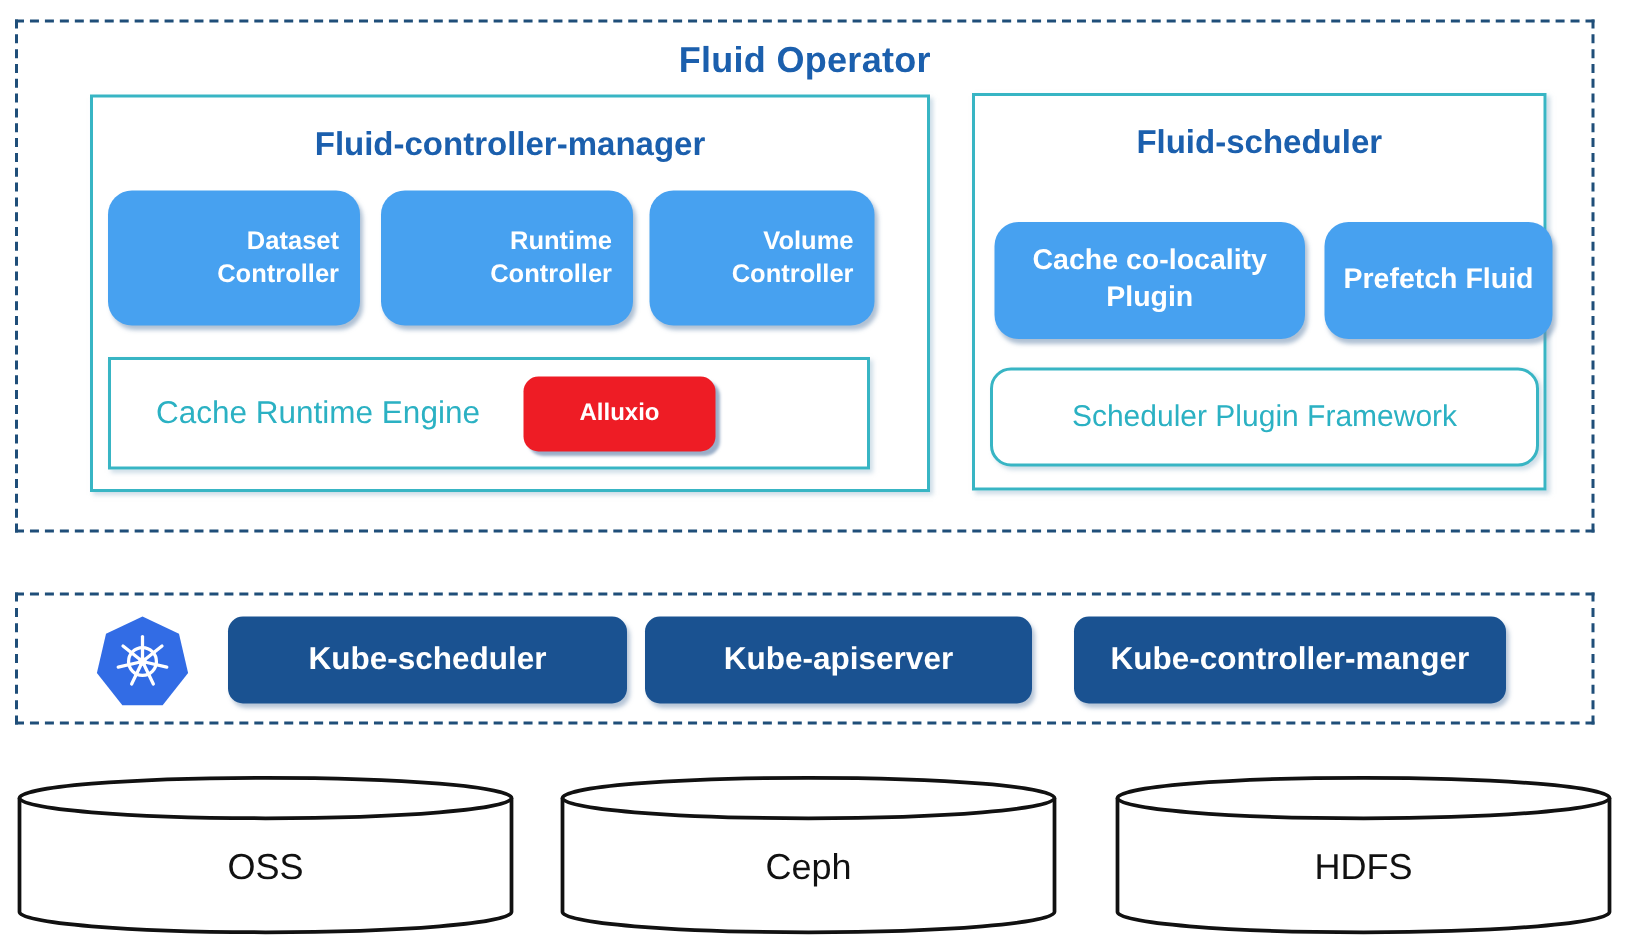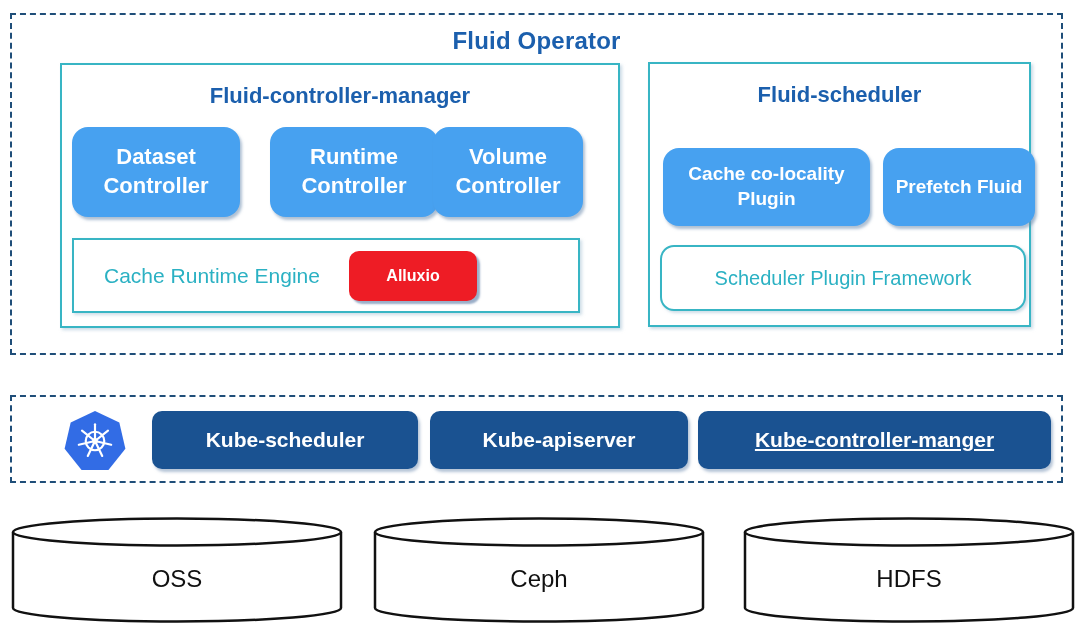--- a/index.html
+++ b/index.html
@@ -43,23 +43,23 @@
   
   .blue-btn {
     position: absolute;
     background: #47a1f0;
     border-radius: 16px;
     color: #ffffff; font-weight: 700;
     display: flex; align-items: center; justify-content: center; text-align: center;
     box-shadow: 2px 3px 3px rgba(110,140,175,0.55);
     line-height: 1.3;
   }
-  .ctrl-btn { top: 62px; width: 168px; height: 90px; font-size: 22px; padding: 0 14px; }
+  .ctrl-btn { top: 62px; width: 168px; height: 90px; font-size: 17px; padding: 0 14px; text-align: right; }
   .ctrl-1 { left: 10px; }
-  .ctrl-2 { left: 208px; }
+  .ctrl-2 { left: 192px; }
   .ctrl-3 { left: 371px; width: 150px; }
   .plugin-btn { top: 84px; height: 78px; font-size: 19px; padding: 0 10px; }
   .plugin-1 { left: 13px; width: 207px; }
   .plugin-2 { left: 233px; width: 152px; }
 
   
   .cache-box {
     position: absolute; left: 10px; top: 173px; width: 508px; height: 75px;
     border: 2px solid #38b5c4; background: #fff;
     box-shadow: 2px 2px 3px rgba(160,190,210,0.5);
@@ -94,21 +94,21 @@
   .k8s-logo { position: absolute; left: 46px; top: 12px; width: 74px; height: 64px; }
   .kube-btn {
     position: absolute; top: 14px; height: 58px;
     background: #1a5291; border-radius: 10px;
     color: #fff; font-size: 21px; font-weight: 600;
     display: flex; align-items: center; justify-content: center;
     box-shadow: 2px 3px 3px rgba(110,140,175,0.5);
   }
   .kube-1 { left: 140px; width: 266px; }
   .kube-2 { left: 418px; width: 258px; }
-  .kube-3 { left: 686px; width: 353px; text-decoration: underline; }
+  .kube-3 { left: 704px; width: 288px; }
 
   
   .cylinder { position: absolute; top: 515px; width: 334px; height: 110px; }
   .cyl-1 { left: 10px; }
   .cyl-2 { left: 372px; }
   .cyl-3 { left: 742px; }
   .cylinder svg { position: absolute; left: 0; top: 0; }
   .cyl-label {
     position: absolute; left: 0; top: 28px; width: 100%; height: 72px;
     display: flex; align-items: center; justify-content: center;

